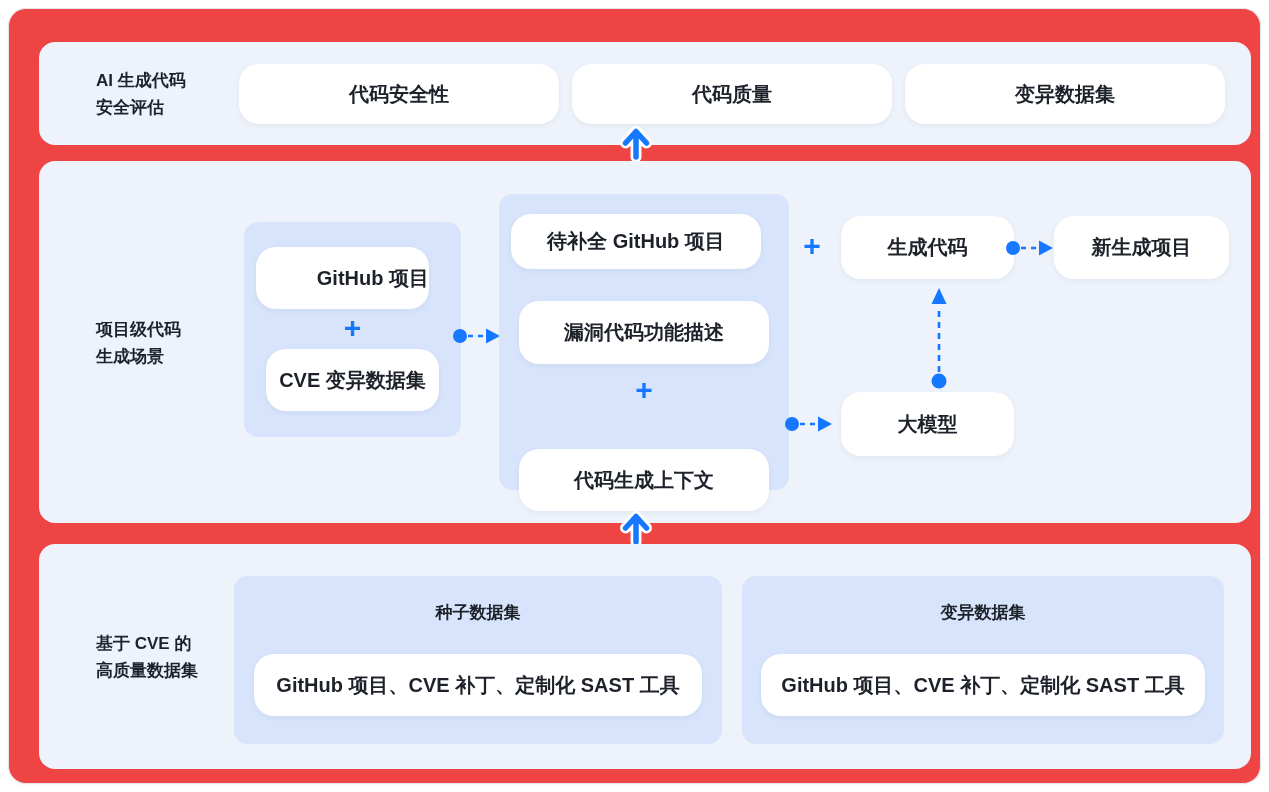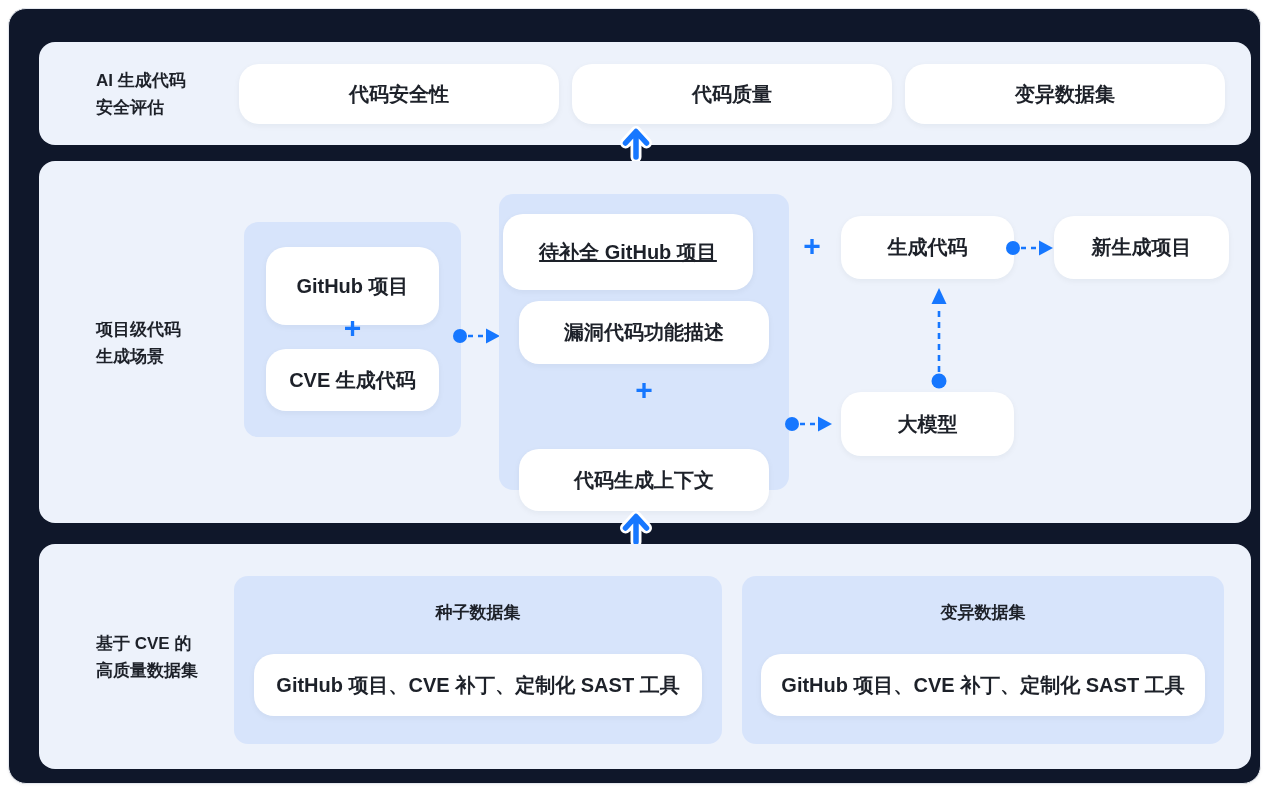--- a/index.html
+++ b/index.html
@@ -11,21 +11,21 @@
   }
   *{margin:0;padding:0;box-sizing:border-box;}
   html,body{background:#fff;}
   body{
     font-family:"Liberation Sans","DejaVu Sans",sans-serif;
     color:var(--text);
     width:1269px;height:792px;position:relative;overflow:hidden;
   }
   .card{
     position:absolute;left:8px;top:8px;width:1253px;height:776px;
-    background:#0f172a;border:1px solid var(--card-border);border-radius:18px;
+    background:#ef4444;border:1px solid var(--card-border);border-radius:18px;
     box-shadow:0 1px 3px rgba(31,41,55,.05);
   }
   .band{
     position:absolute;background:var(--band);border-radius:16px;
     left:30px;width:1212px;
   }
   .band1{top:33px;height:103px;}
   .band2{top:152px;height:362px;}
   .band3{top:535px;height:225px;}
   .side-label{
@@ -82,37 +82,37 @@
     <path class="uparrow-stroke" d="M18 35 V11 M7.5 21 L18 9.5 L28.5 21"></path>
   </svg>
 
   <div class="band band2">
     <div class="side-label" style="top:155px;">
       <div>项目级代码</div>
       <div>生成场景</div>
     </div>
 
     <div class="group" style="left:205px;top:61px;width:217px;height:215px;">
-      <div class="node" style="left:22px;top:25px;width:173px;height:78px;">
+      <div class="node" style="left:12px;top:25px;width:173px;height:62px;justify-content:flex-end;">
         <span>GitHub 项目</span>
       </div>
       <div class="plus" style="left:0;top:92px;width:217px;">+</div>
       <div class="node" style="left:22px;top:127px;width:173px;height:62px;">
-        <span>CVE 生成代码</span>
+        <span>CVE 变异数据集</span>
       </div>
     </div>
 
     <svg class="abs" style="left:414px;top:165px;" width="48" height="20">
       <circle class="conn-dot" cx="7" cy="10" r="7"></circle>
       <line class="conn-line" x1="15" y1="10" x2="32" y2="10" stroke-dasharray="5 5"></line>
       <polygon class="conn-head" points="33,2.5 47,10 33,17.5"></polygon>
     </svg>
 
     <div class="group" style="left:460px;top:33px;width:290px;height:296px;">
-      <div class="node" style="left:4px;top:20px;width:250px;height:76px;text-decoration:underline;">
+      <div class="node" style="left:12px;top:20px;width:250px;height:55px;">
         <span>待补全 GitHub 项目</span>
       </div>
       <div class="node" style="left:20px;top:107px;width:250px;height:63px;">
         <span>漏洞代码功能描述</span>
       </div>
       <div class="plus" style="left:0;top:182px;width:290px;">+</div>
       <div class="node" style="left:20px;top:215px;width:250px;height:62px;margin-top:40px;">
         <span>代码生成上下文</span>
       </div>
     </div>

